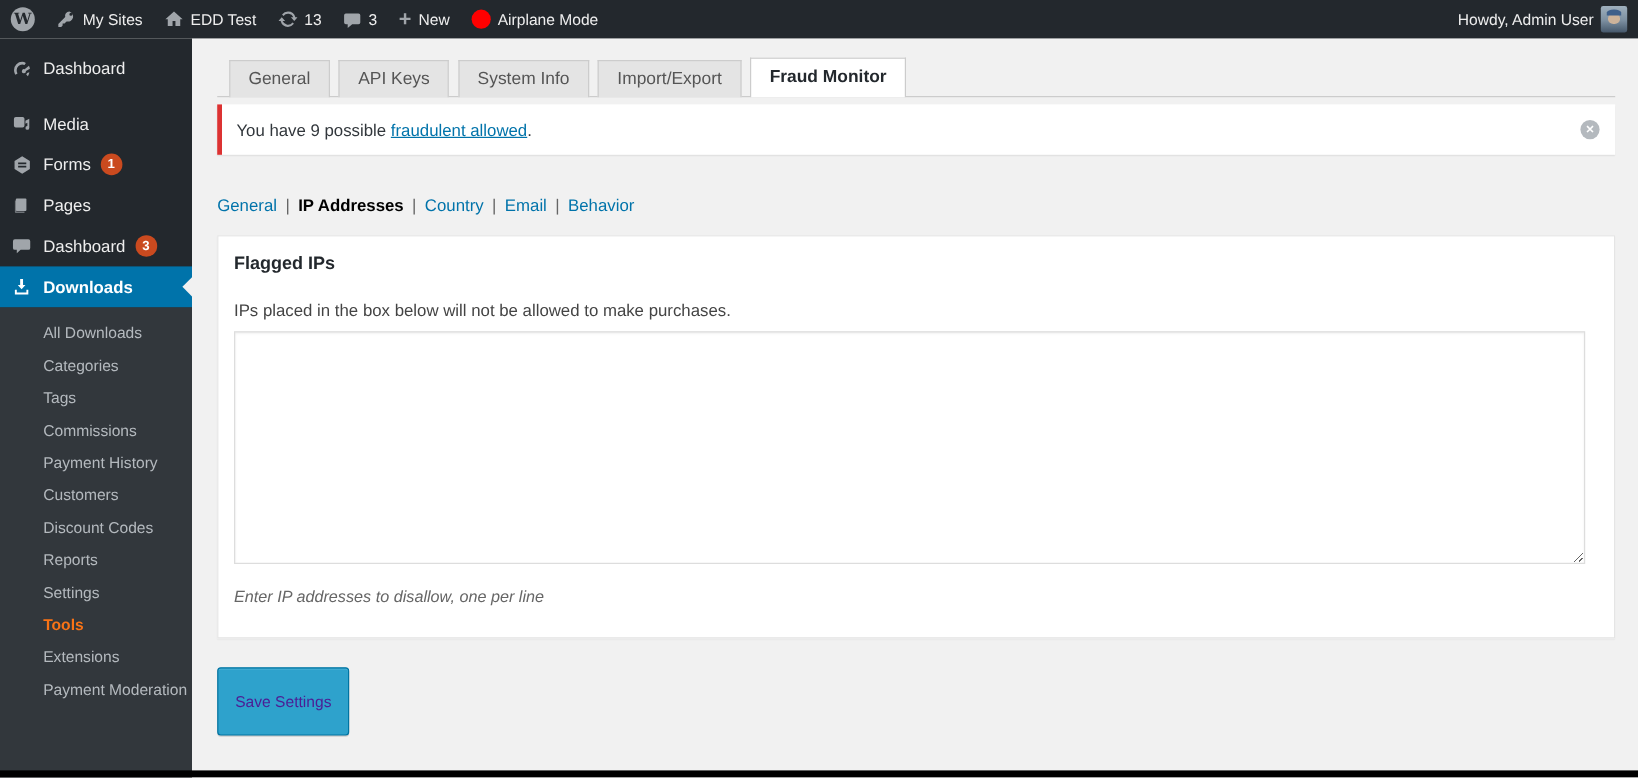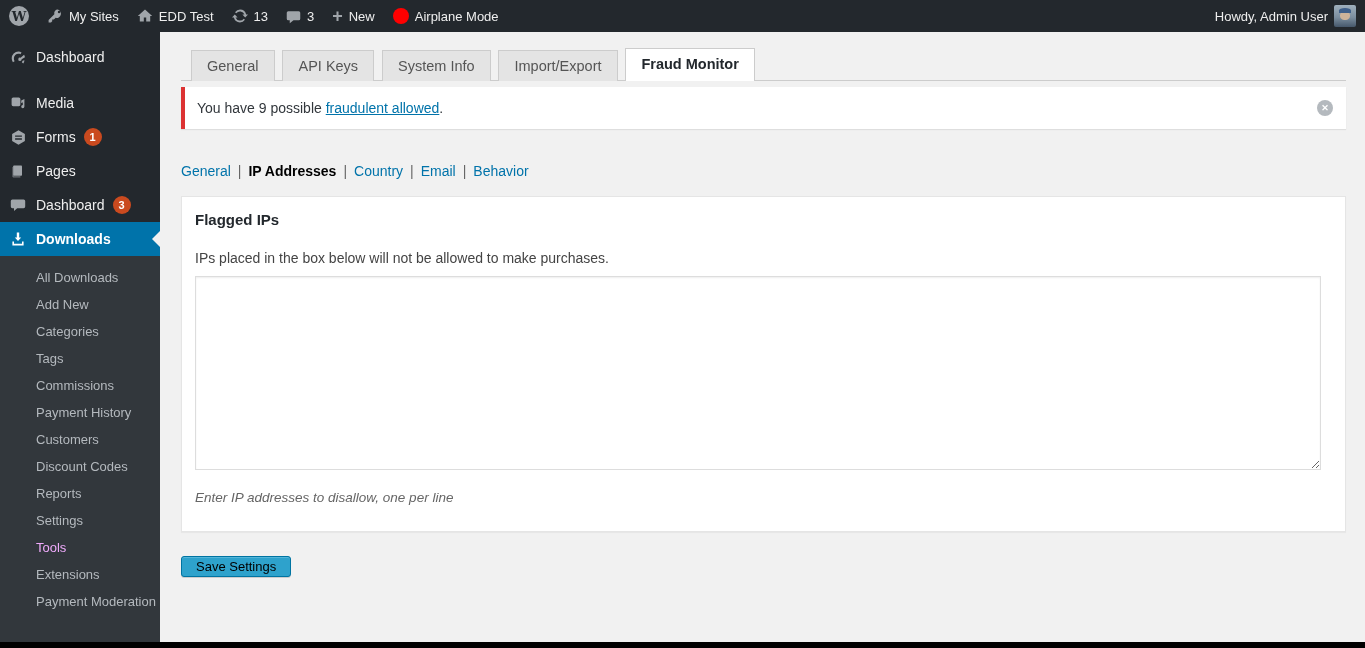--- a/index.html
+++ b/index.html
@@ -61,21 +61,21 @@
   }
   .badge {
     background:#ca4a1f; color:#fff; border-radius:50%; min-width:18px; height:18px;
     display:inline-flex; align-items:center; justify-content:center;
     font-size:11px; font-weight:bold; padding:0 4px;
   }
   .submenu { background:#32373c; flex:1; padding-top:8px; font-size:13px; }
   .submenu-item {
     padding:7px 0 7px 36px; color:#b4b9be; cursor:pointer; line-height:13px;
   }
-  .submenu-item.current { color:#f0abfc; font-weight:normal; }
+  .submenu-item.current { color:#f97316; font-weight:bold; }
   
   .content { flex:1; padding:16px 19px 0 21px; position:relative; }
   .nav-tab-wrapper { border-bottom:1px solid #ccc; padding-left:8px; white-space:nowrap; }
   .nav-tab {
     display:inline-block; background:#e4e4e4; border:1px solid #ccc; border-bottom:none;
     padding:7px 15px; margin:0 2px -1px 2px; font-size:14.5px; color:#555;
     cursor:pointer; vertical-align:bottom;
   }
   .nav-tab.active {
     background:#fff; color:#23282d; font-weight:600; padding-bottom:9px;
@@ -107,21 +107,21 @@
     display:block; margin-top:10px; width:1126px; height:194px;
     border:1px solid #ddd; background:#fff; resize:both;
     box-shadow:inset 0 1px 2px rgba(0,0,0,.07);
     font-family:"Liberation Sans", sans-serif; font-size:13px; padding:4px;
     outline:none;
   }
   .hint { margin-top:20px; font-style:italic; color:#666; font-size:13.5px; }
   .save-btn {
     margin-top:24px; display:inline-block;
     background:#2ea2cc; border:1px solid #0074a2; border-radius:3px;
-    color:#000000; font-size:13px; padding:2px 14px; cursor:pointer;
+    color:#4c1d95; font-size:13px; padding:20px 14px; cursor:pointer;
     box-shadow:inset 0 1px 0 rgba(120,200,230,.5), 0 1px 0 rgba(0,0,0,.15);
     font-family:"Liberation Sans", sans-serif;
   }
   .bottom-strip {
     position:absolute; bottom:0; left:0; width:1365px; height:6px;
     background:#000; z-index:60;
   }
   svg { display:block; }
 </style>
 </head>
@@ -228,21 +228,20 @@
     <div class="menu-item active">
       <span class="menu-icon">
         <svg width="16" height="16" viewBox="0 0 20 20" fill="currentColor">
             <path d="M8.5 2h3v6H14l-4 4.5L6 8h2.5V2zM3 13h2v3h10v-3h2v5H3v-5z"></path>
           </svg>
       </span>
       <span class="menu-label">Downloads</span>
     </div>
     <div class="submenu">
       <div class="submenu-item">All Downloads</div>
-      <div class="submenu-item">Add New</div>
       <div class="submenu-item">Categories</div>
       <div class="submenu-item">Tags</div>
       <div class="submenu-item">Commissions</div>
       <div class="submenu-item">Payment History</div>
       <div class="submenu-item">Customers</div>
       <div class="submenu-item">Discount Codes</div>
       <div class="submenu-item">Reports</div>
       <div class="submenu-item">Settings</div>
       <div class="submenu-item current">Tools</div>
       <div class="submenu-item">Extensions</div>

